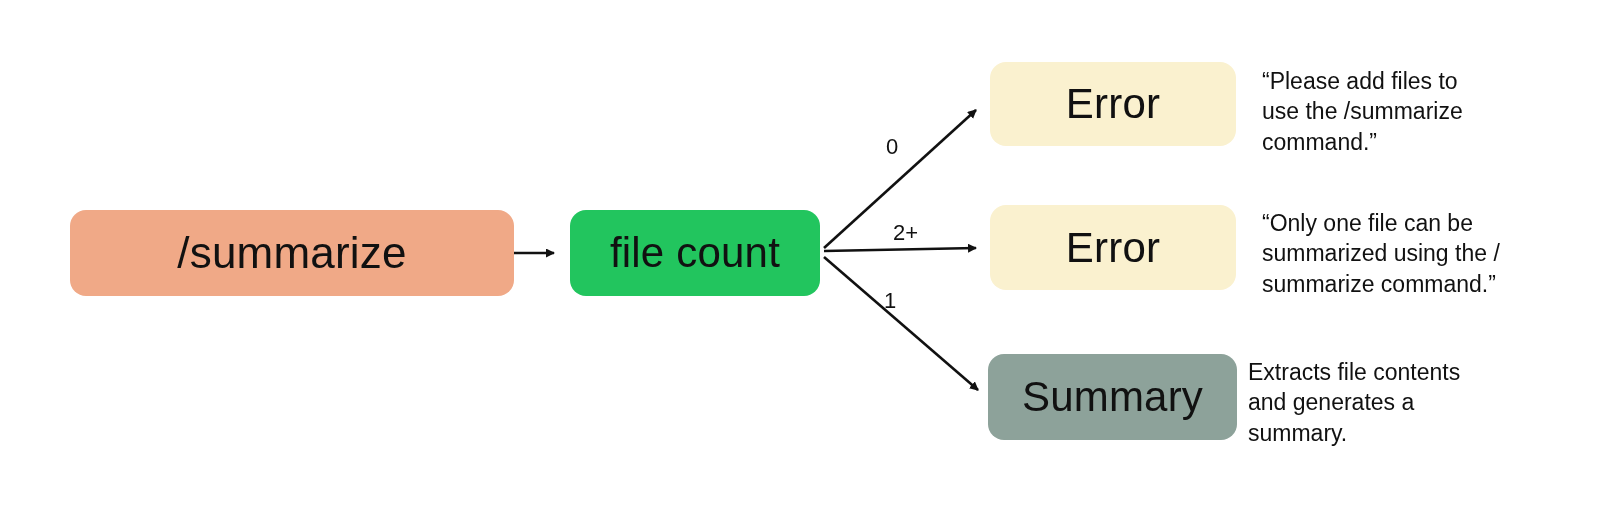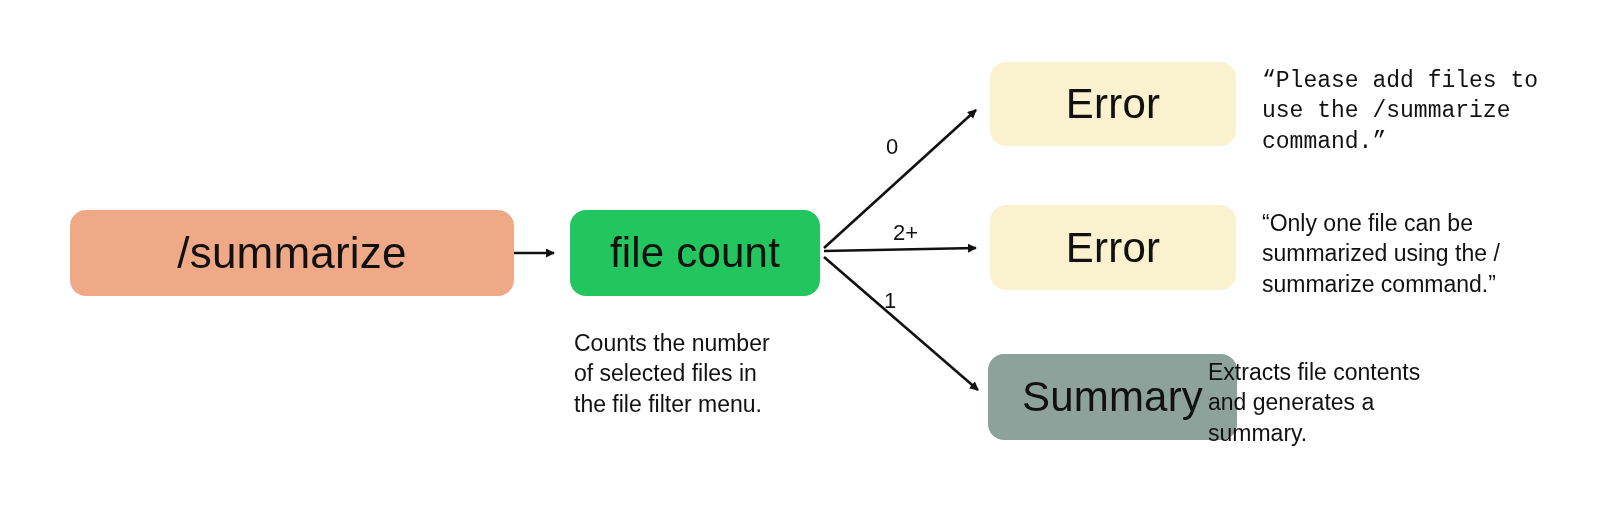--- a/index.html
+++ b/index.html
@@ -46,23 +46,23 @@
 
   .caption {
     position: absolute;
     font-size: 23px;
     line-height: 1.32;
     white-space: pre-line;
     color: #111111;
   }
   .caption.c-summarize { left: 74px;   top: 323px; }
   .caption.c-filecount { left: 574px;  top: 328px; }
-  .caption.c-error0    { left: 1262px; top: 66px; font-family: Liberation Mono, monospace;  }
+  .caption.c-error0    { left: 1262px; top: 66px;  }
   .caption.c-error2    { left: 1262px; top: 208px; }
-  .caption.c-summary   { left: 1208px; top: 357px; }
+  .caption.c-summary   { left: 1248px; top: 357px; }
 
   .edge-label {
     position: absolute;
     font-size: 22px;
     color: #111111;
   }
   .edge-label.l-zero { left: 886px; top: 134px; }
   .edge-label.l-two  { left: 893px; top: 220px; }
   .edge-label.l-one  { left: 884px; top: 288px; }
 </style>
@@ -96,23 +96,20 @@
   </div>
 
   <div class="node error2" style="background-color: rgb(250, 241, 207);">
     <span class="node-label">Error</span>
   </div>
 
   <div class="node summary" style="background-color: rgb(141, 162, 154);">
     <span class="node-label">Summary</span>
   </div>
 
-  <div class="caption c-filecount">Counts the number
-of selected files in
-the file filter menu.</div>
   <div class="caption c-error0">“Please add files to
 use the /summarize
 command.”</div>
   <div class="caption c-error2">“Only one file can be
 summarized using the /
 summarize command.”</div>
   <div class="caption c-summary">Extracts file contents
 and generates a
 summary.</div>
 

